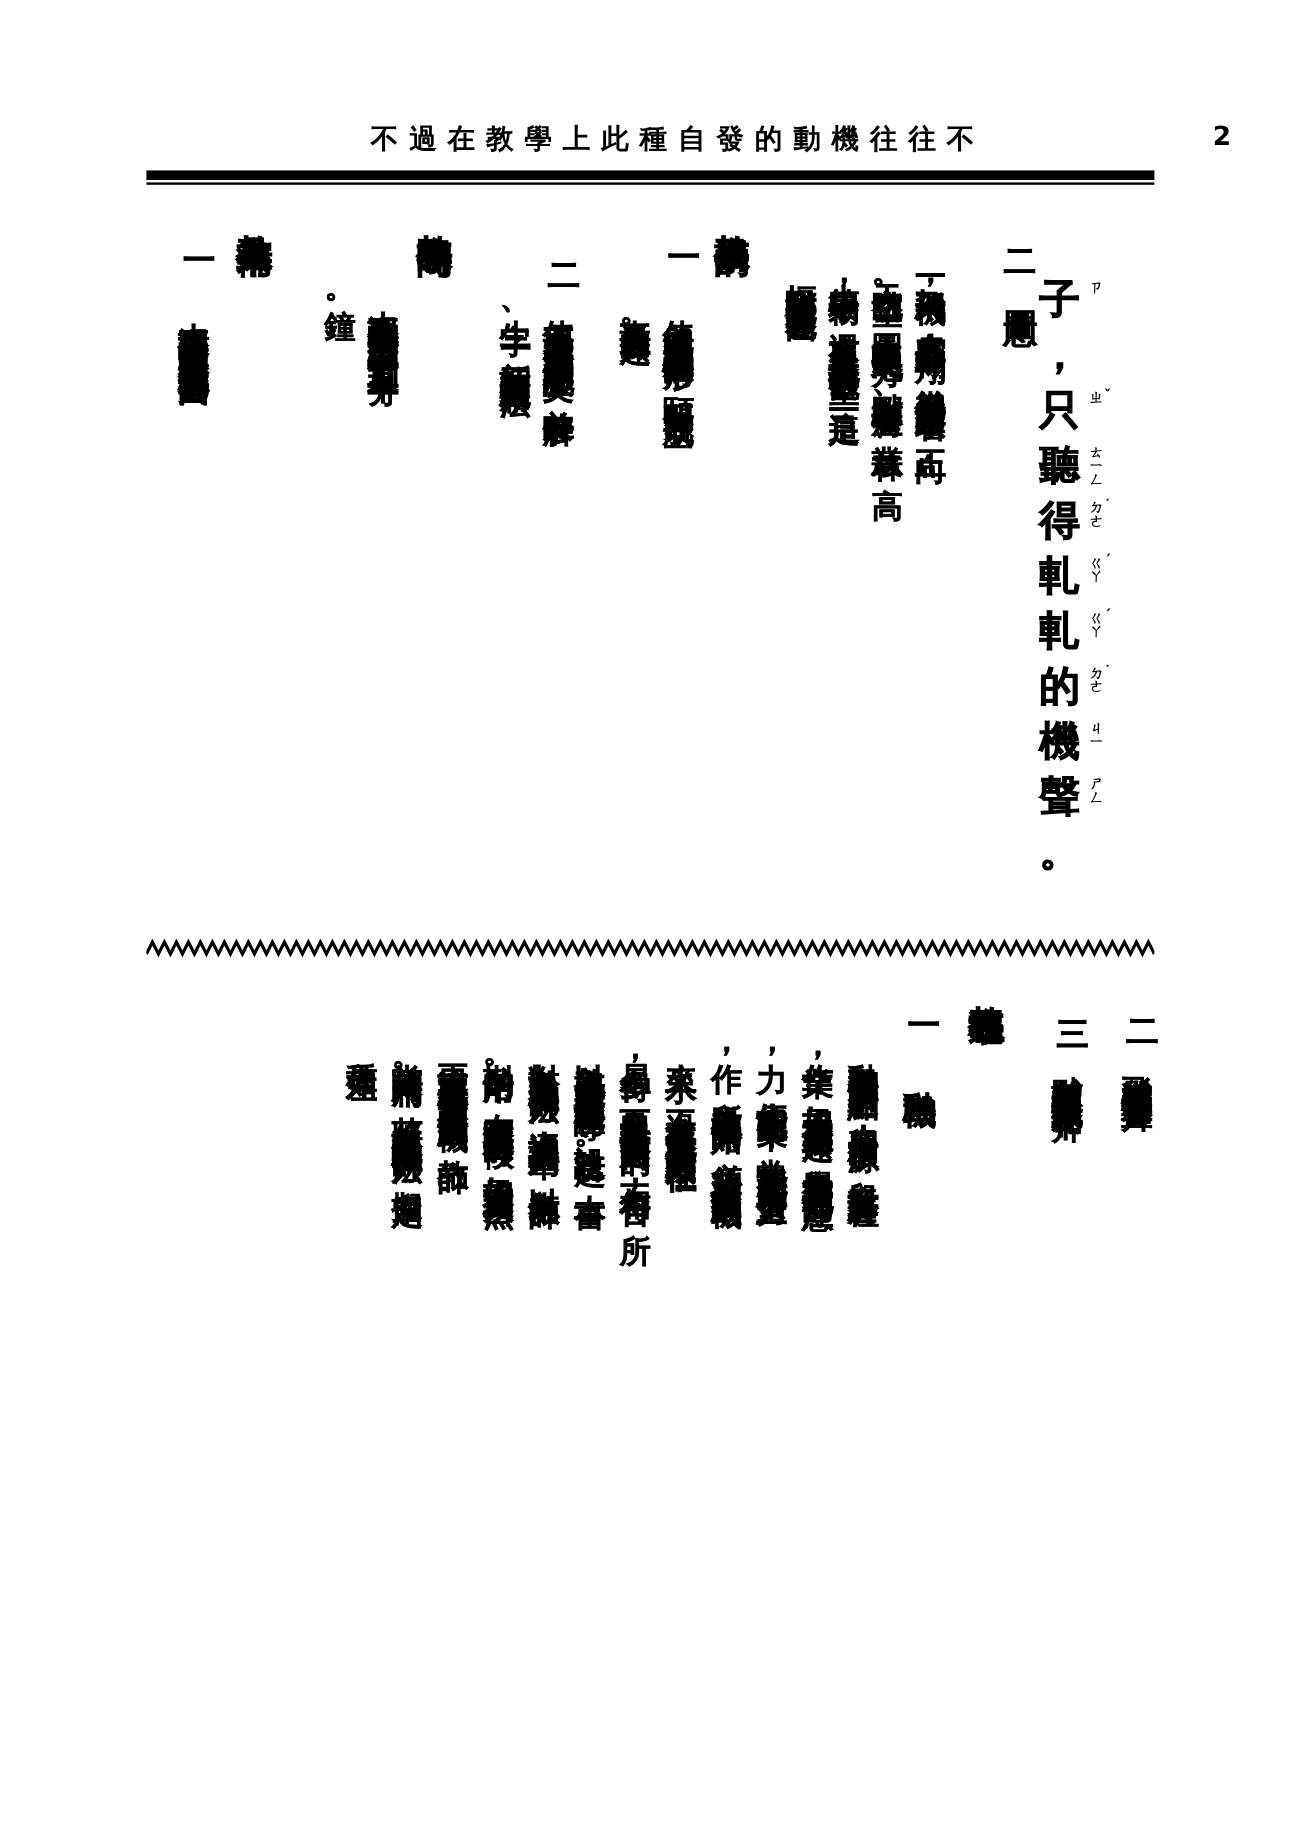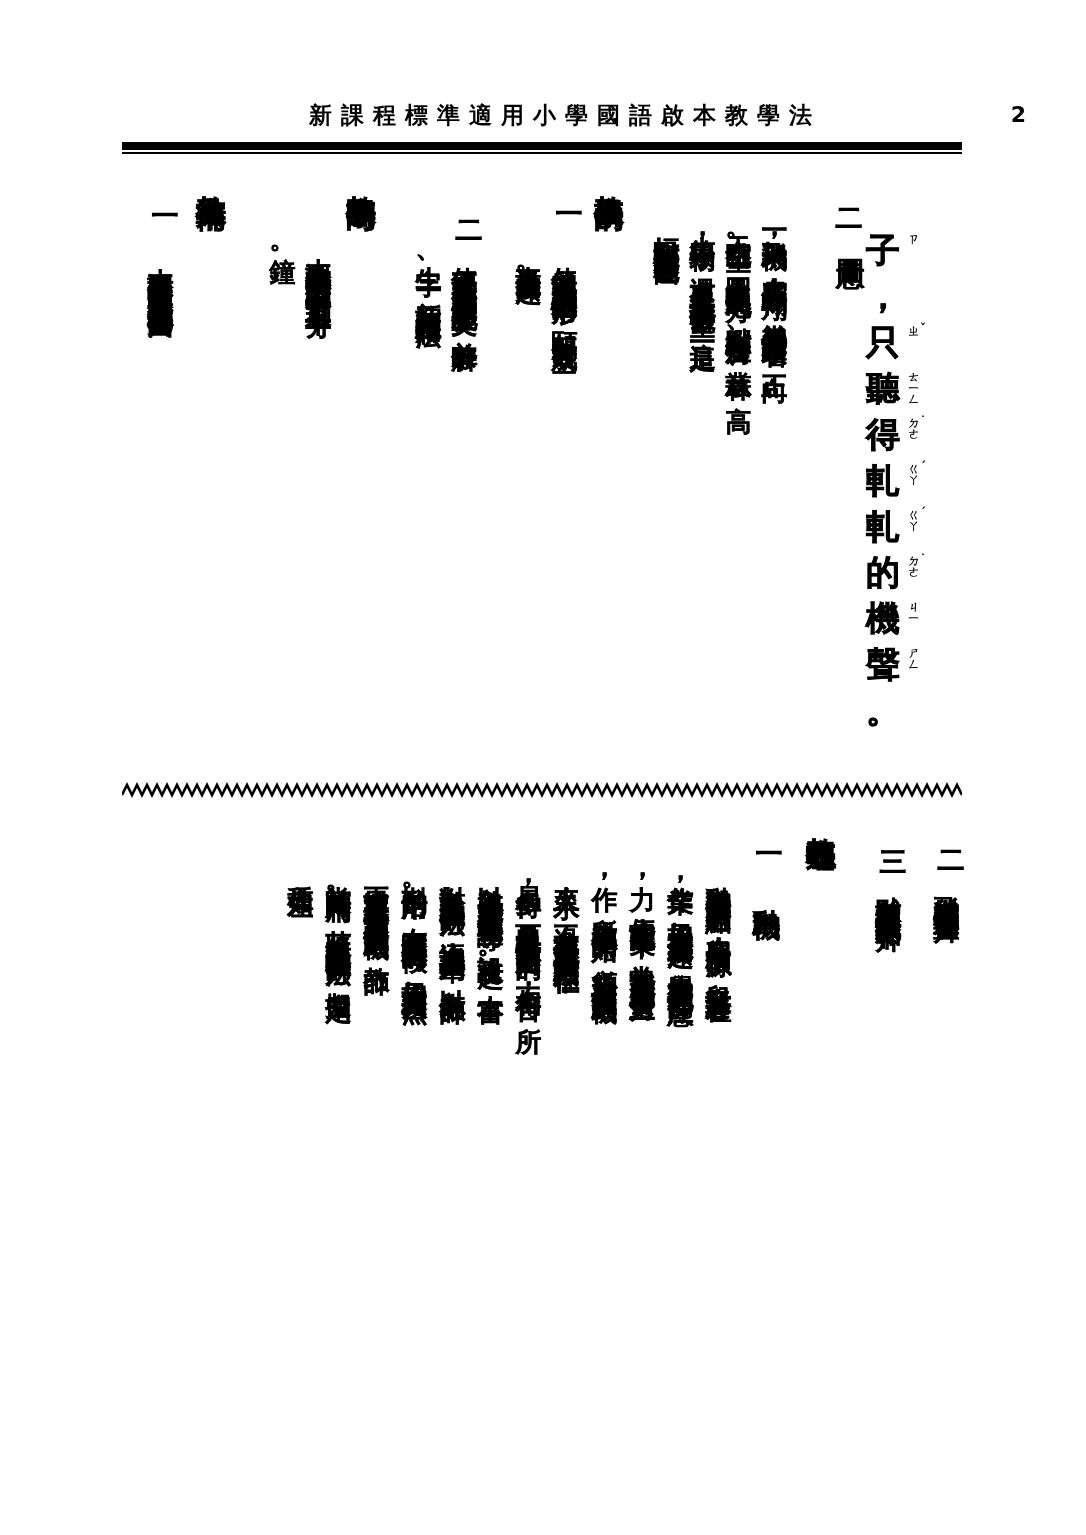--- a/index.html
+++ b/index.html
@@ -176,21 +176,21 @@
     white-space: nowrap;
     -webkit-text-stroke: 0.35px #000;
   }
 </style>
 </head>
 <body>
 
 <div class="page">
 
   <div class="runhead">
-    <div class="runhead-title">新課程標準適用小學國語啟本教學法</div>
+    <div class="runhead-title">不過在教學上此種自發的動機往往不</div>
     <div class="runhead-page">2</div>
   </div>
   <div class="rule-thick"></div>
   <div class="rule-thin"></div>
 
   <div class="rubyline" id="lesson-ruby" style="left:866px; top:230px;">
       <div class="rubychar">
         <div class="han">子</div>
         <div class="zhu">
           <span class="zs">ㄗ</span>

